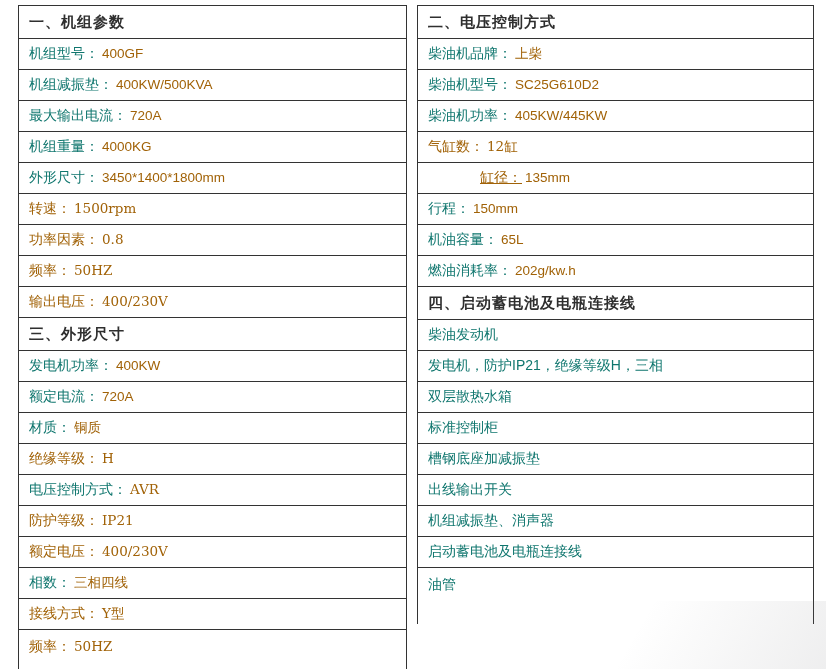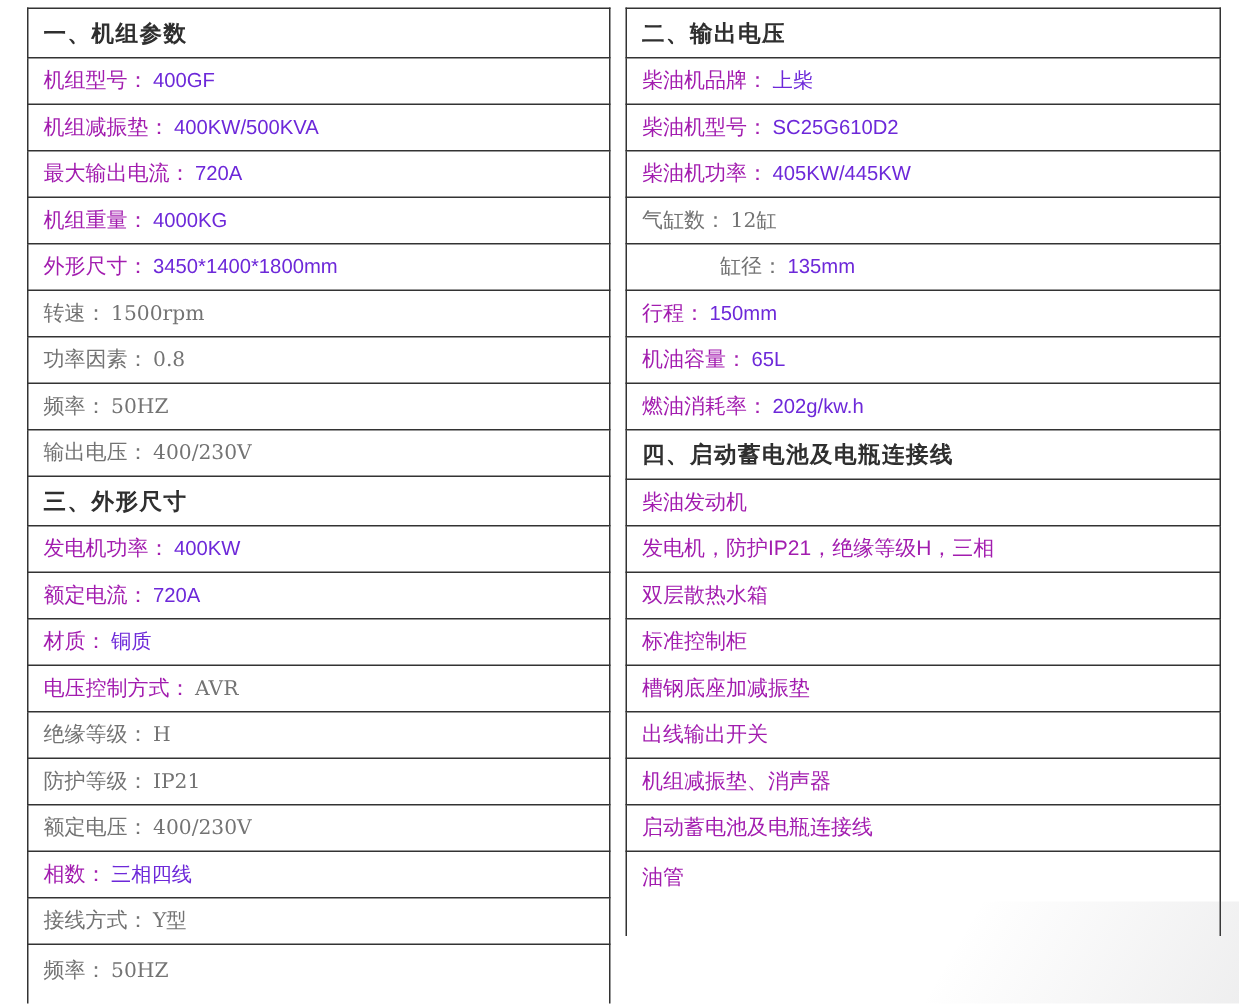--- a/index.html
+++ b/index.html
@@ -40,27 +40,27 @@
     font-size: 15px;
     color: #2f2f2f;
     letter-spacing: 1px;
   }
   table.spec tr:last-child td {
     height: 48px;
     vertical-align: top;
     padding-top: 8px;
     border-bottom: none;
   }
-  .lb { color: #a21caf; }
-  .vl { color: #6d28d9; margin-left: 3px; font-size: 13.5px; }
+  .lb { color: #0f766e; }
+  .vl { color: #a16207; margin-left: 3px; font-size: 13.5px; }
   .serif {
     font-family: "DejaVu Serif", "Liberation Serif", serif;
-    color: #737373;
-  }
-  .indent { padding-left: 52px; display: inline-block; }
+    color: #a16207;
+  }
+  .indent { padding-left: 52px; display: inline-block; text-decoration: underline; }
   .corner-shade {
     position: absolute;
     right: 0;
     bottom: 0;
     width: 310px;
     height: 85px;
     pointer-events: none;
     background: linear-gradient(300deg, rgba(120,120,125,0.13), rgba(120,120,125,0.0) 62%);
   }
 </style>
@@ -106,24 +106,24 @@
         <tr>
           <td><span class="lb">发电机功率：</span><span class="vl">400KW</span></td>
         </tr>
         <tr>
           <td><span class="lb">额定电流：</span><span class="vl">720A</span></td>
         </tr>
         <tr>
           <td><span class="lb">材质：</span><span class="vl">铜质</span></td>
         </tr>
         <tr>
+          <td><span class="lb serif">绝缘等级：</span><span class="vl serif">H</span></td>
+        </tr>
+        <tr>
           <td><span class="lb">电压控制方式：</span><span class="vl serif">AVR</span></td>
-        </tr>
-        <tr>
-          <td><span class="lb serif">绝缘等级：</span><span class="vl serif">H</span></td>
         </tr>
         <tr>
           <td><span class="lb serif">防护等级：</span><span class="vl serif">IP21</span></td>
         </tr>
         <tr>
           <td><span class="lb serif">额定电压：</span><span class="vl serif">400/230V</span></td>
         </tr>
         <tr>
           <td><span class="lb">相数：</span><span class="vl">三相四线</span></td>
         </tr>
@@ -131,21 +131,21 @@
           <td><span class="lb serif">接线方式：</span><span class="vl serif">Y型</span></td>
         </tr>
         <tr>
           <td><span class="lb serif">频率：</span><span class="vl serif">50HZ</span></td>
         </tr>
       </tbody>
     </table>
   <table class="spec right">
       <tbody>
         <tr class="hrow">
-          <td>二、输出电压</td>
+          <td>二、电压控制方式</td>
         </tr>
         <tr>
           <td><span class="lb">柴油机品牌：</span><span class="vl">上柴</span></td>
         </tr>
         <tr>
           <td><span class="lb">柴油机型号：</span><span class="vl">SC25G610D2</span></td>
         </tr>
         <tr>
           <td><span class="lb">柴油机功率：</span><span class="vl">405KW/445KW</span></td>
         </tr>

